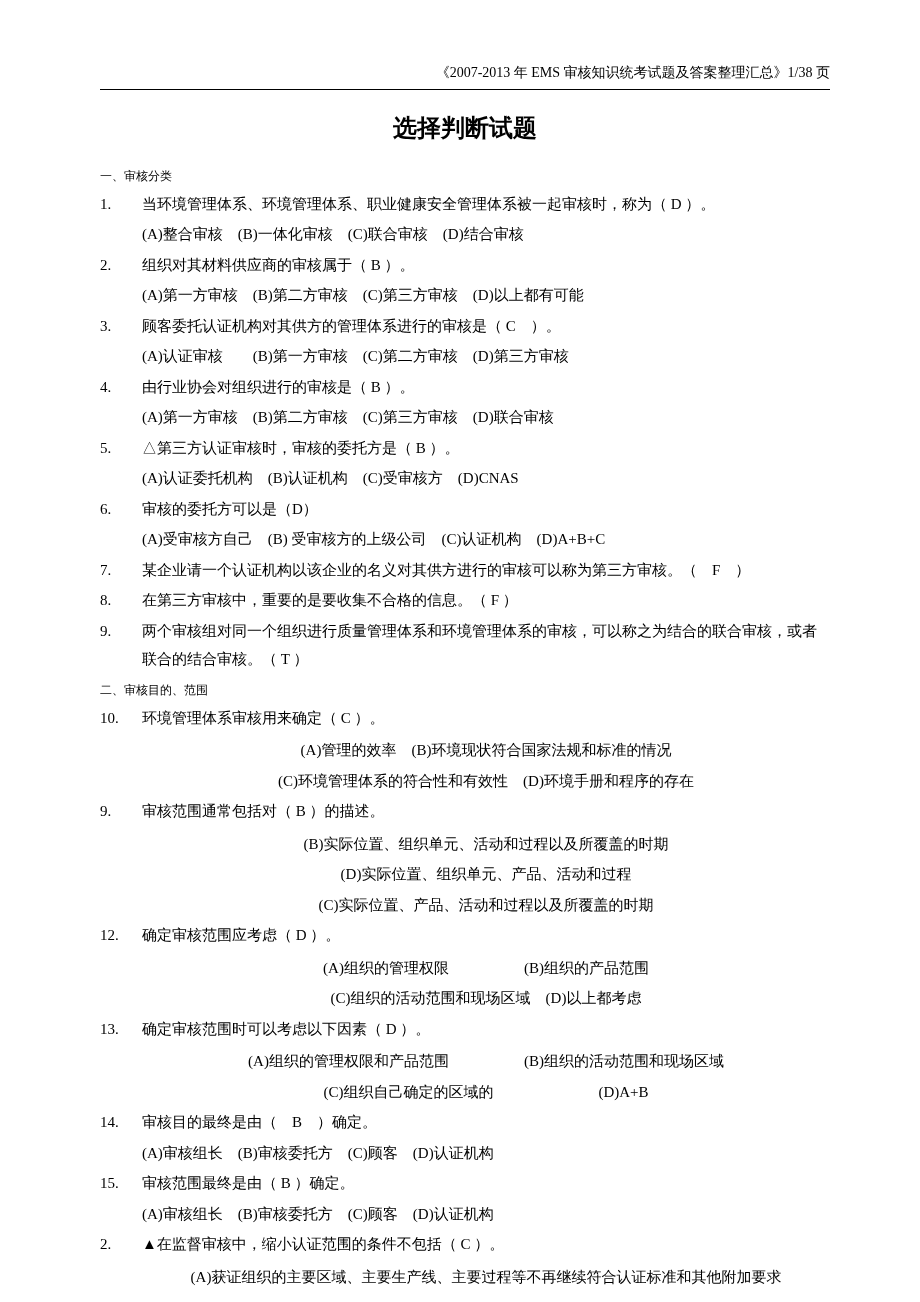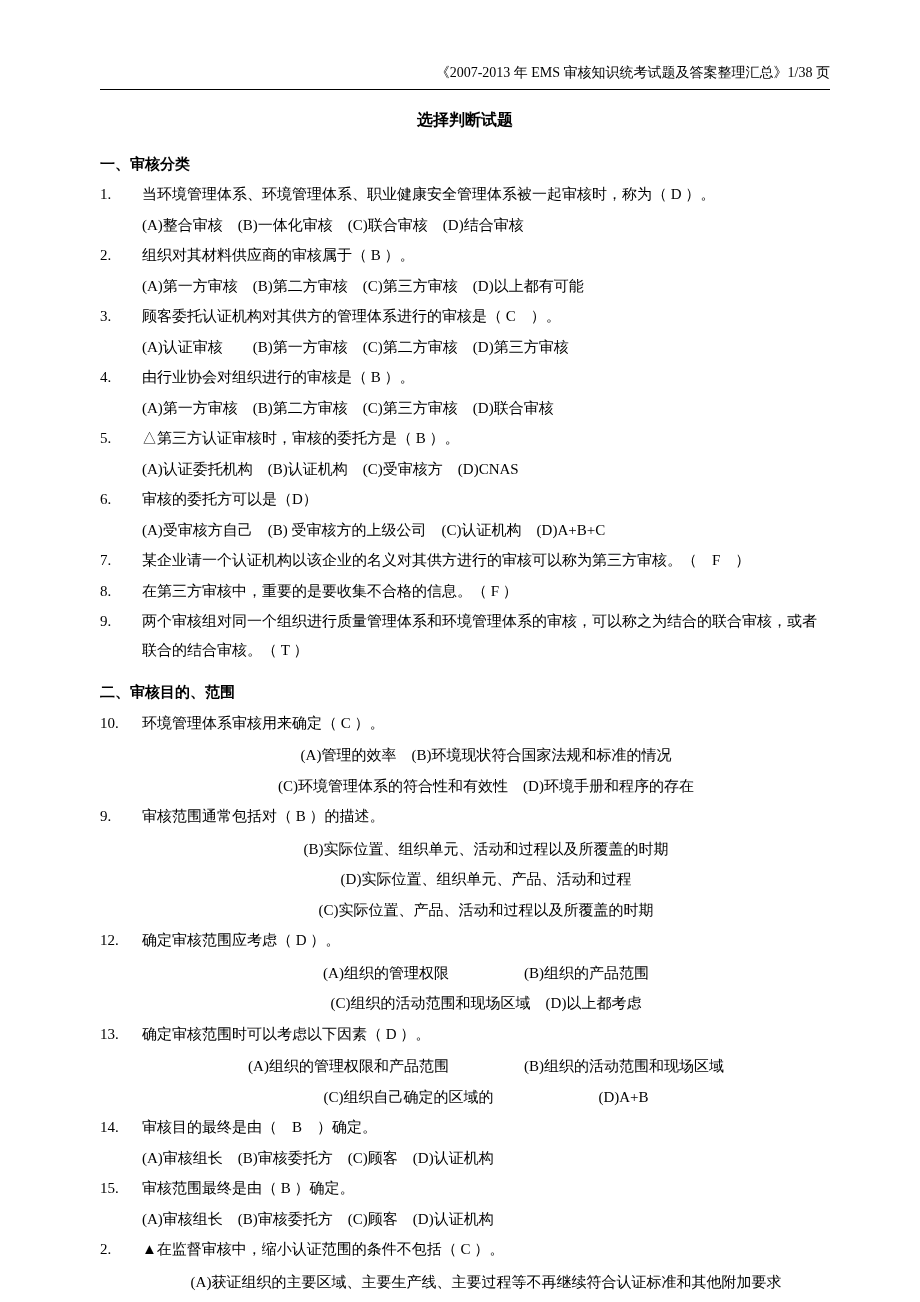--- a/index.html
+++ b/index.html
@@ -14,29 +14,29 @@
     }
     .header-line {
       text-align: right;
       font-size: 14px;
       border-bottom: 1px solid #000;
       padding-bottom: 2px;
       margin-bottom: 15px;
     }
     .title {
       text-align: center;
-      font-size: 16px;
+      font-size: 24px;
       font-weight: bold;
       margin-bottom: 15px;
       font-family: "SimHei", "黑体", sans-serif;
     }
     .section-head {
-      font-weight: bold;
-      font-size: 15px;
-      margin-top: 14px;
+      font-weight: normal;
+      font-size: 12px;
+      margin-top: 5px;
     }
     .q-row {
       display: flex;
       margin-top: 2px;
     }
     .q-num {
       min-width: 42px;
       text-align: left;
     }
     .q-txt { flex: 1; }

